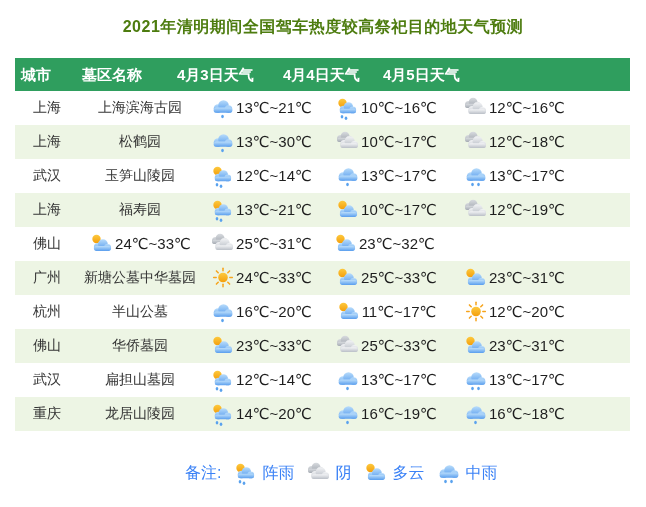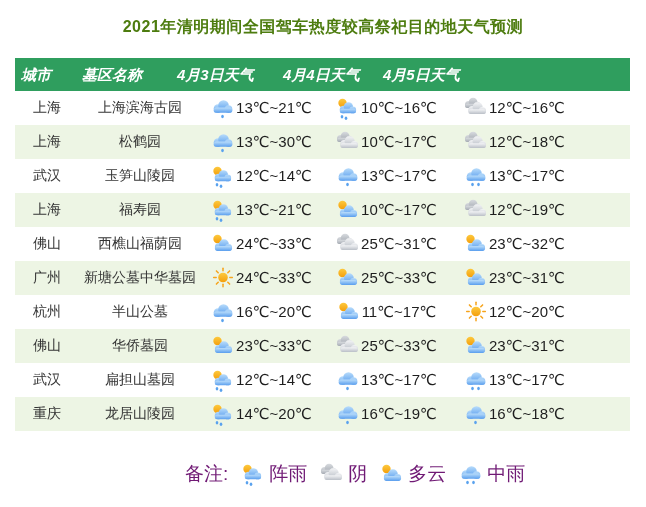--- a/index.html
+++ b/index.html
@@ -6,42 +6,42 @@
   body{
     width:646px;height:507px;background:#ffffff;
     font-family:"Liberation Sans","DejaVu Sans",sans-serif;
     overflow:hidden;position:relative;
   }
   .title{
     padding-top:17px;text-align:center;
     font-size:16px;font-weight:bold;color:#4d7c0f;letter-spacing:.5px;
   }
   .table{margin:20px 16px 0 15px;}
-  .thead{position:relative;height:33px;background:#2f9e5e;font-style:italic;}
+  .thead{position:relative;height:33px;background:#2f9e5e;}
   .th{
     position:absolute;top:0;line-height:33px;
     color:#ffffff;font-weight:bold;font-size:15px;white-space:nowrap;
   }
   .th1{left:6px}.th2{left:67px}.th3{left:162px}.th4{left:268px}.th5{left:368px}
   .tr{
     display:grid;grid-template-columns:64px 122px 120px 130px 177px;
     height:34px;align-items:center;
   }
   .tr:nth-child(even){background:#edf5e4;}
   .td{
     display:flex;align-items:center;justify-content:center;
     font-size:14px;color:#333333;white-space:nowrap;
   }
   .wx{gap:0;}
   .c5{justify-content:flex-start;padding-left:12px;box-sizing:border-box;}
   .temp{font-size:15px;color:#1e1e1e;}
   .wicon{display:inline-flex;width:26px;height:24px;flex:0 0 auto;}
   .legend{
     display:flex;align-items:center;margin:30px 0 0 185px;
-    font-size:19px;color:#701a75;gap:10px;
+    font-size:16px;color:#3b82f6;gap:10px;
   }
   .legend-label{margin-right:2px;}
   .legend-item{display:inline-flex;align-items:center;gap:3px;}
 </style>
 </head>
 <body>
 
 <svg width="0" height="0" style="position:absolute" aria-hidden="true">
   <defs>
     <linearGradient id="gb" x1="0" y1="0" x2="0" y2="1">
@@ -285,21 +285,20 @@
                   <rect x="3.7" y="12.6" width="18.6" height="5.2" rx="2.6"></rect>
                 </g>
               </svg>
             </span>
             <span class="temp">12℃~19℃</span>
           </div>
   </div>
 
   <div class="tr">
     <div class="td c1">佛山</div>
-    <div class="td c2">西樵山福荫园</div>
     <div class="td c3 wx">
             <span class="wicon">
               <svg width="26" height="24" viewBox="0 0 26 24" xmlns="http://www.w3.org/2000/svg">
                 <circle cx="7.5" cy="7" r="4.2" fill="url(#gs)"></circle>
                 <g fill="url(#gb)" transform="translate(1.5,2.5) scale(0.92)">
                   <circle cx="8" cy="13.5" r="4.3"></circle>
                   <circle cx="13.5" cy="10.5" r="5.3"></circle>
                   <circle cx="18.5" cy="14" r="3.8"></circle>
                   <rect x="3.7" y="12.6" width="18.6" height="5.2" rx="2.6"></rect>
                 </g>

